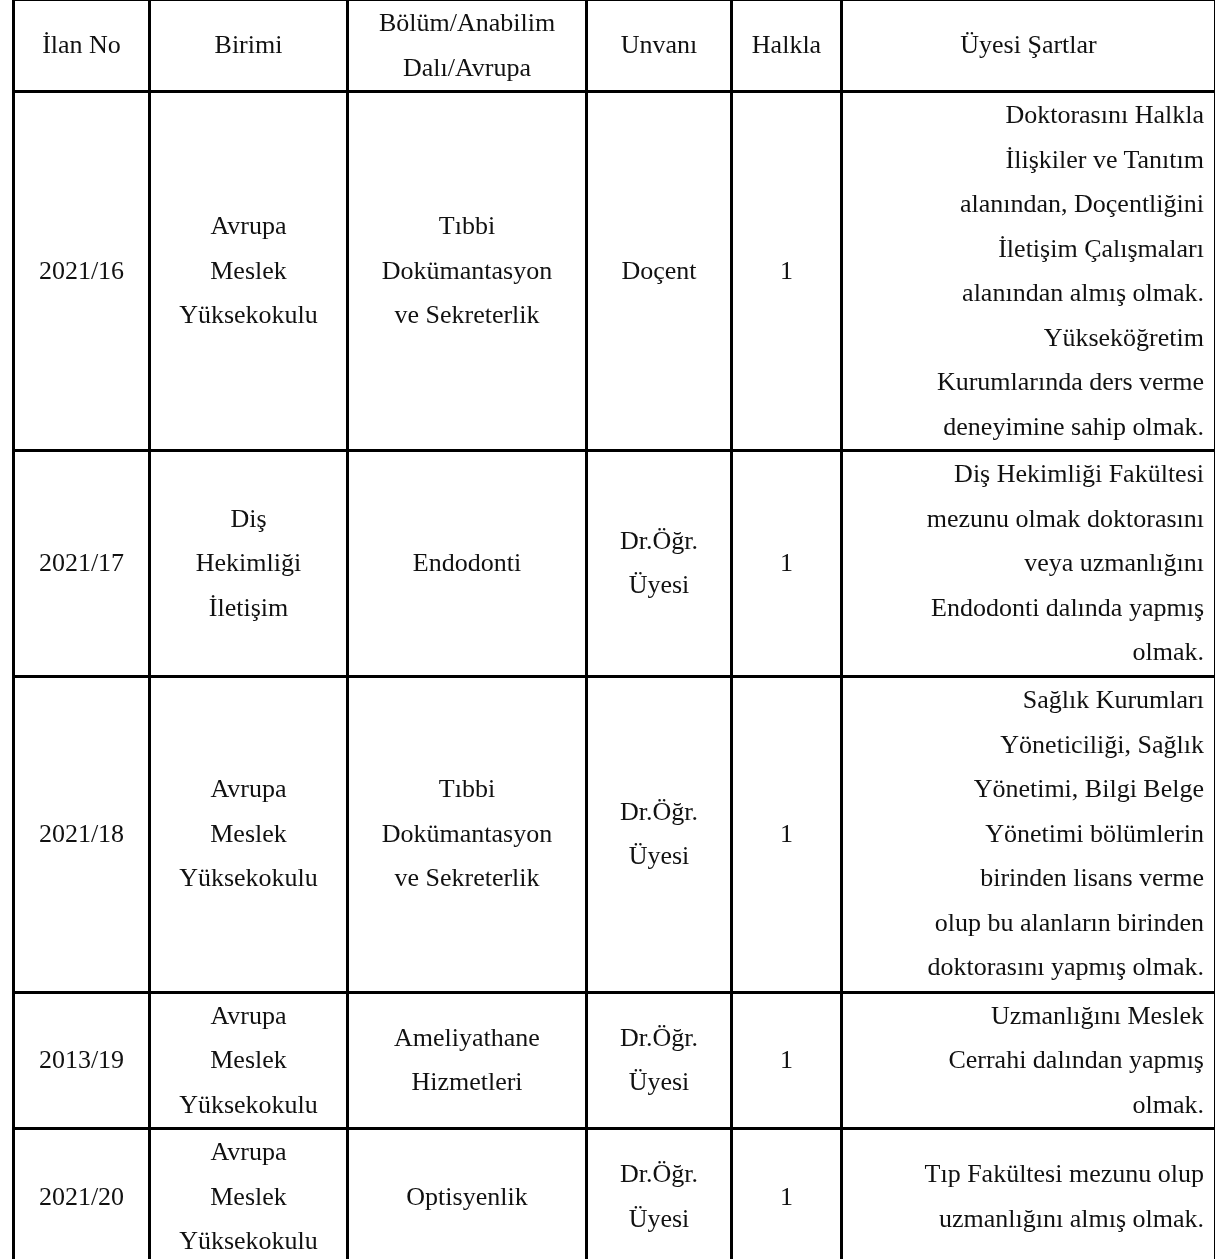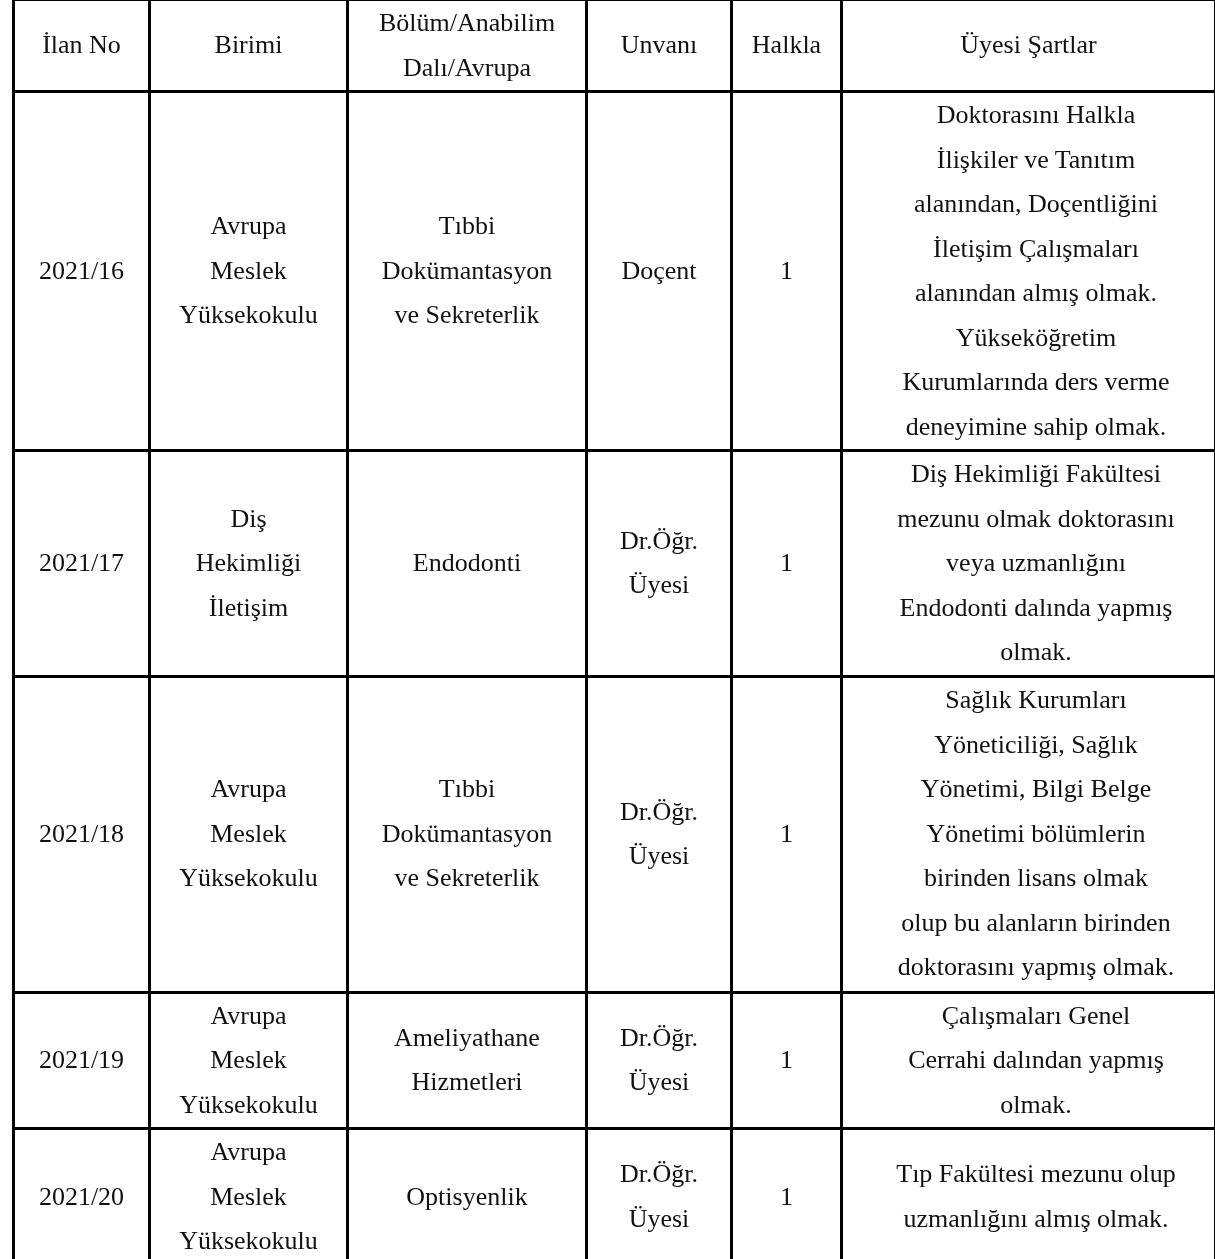--- a/index.html
+++ b/index.html
@@ -26,21 +26,21 @@
     table.announce th, table.announce td {
       border: 3px solid #000000;
       font-size: 26px;
       line-height: 44.5px;
       font-weight: normal;
       text-align: center;
       vertical-align: middle;
       padding: 0 6px;
     }
     table.announce td.special {
-      text-align: center;
+      text-align: right;
       padding: 0 10px 0 25px;
     }
     .hdr-row { height: 92px; }
     .hdr-row th { line-height: 38px; }
     .r1 { height: 356px; }
     .r2 { height: 224px; }
     .r3 { height: 316px; }
     .r4 { height: 135px; }
     .r5 { height: 135px; }
     .line { display: block; }
@@ -139,44 +139,44 @@
       <td>
         <span class="line">Dr.Öğr.</span>
         <span class="line">Üyesi</span>
       </td>
       <td>1</td>
       <td class="special">
         <span class="line">Sağlık Kurumları</span>
         <span class="line">Yöneticiliği, Sağlık</span>
         <span class="line">Yönetimi, Bilgi Belge</span>
         <span class="line">Yönetimi bölümlerin</span>
-        <span class="line">birinden lisans olmak</span>
+        <span class="line">birinden lisans verme</span>
         <span class="line">olup bu alanların birinden</span>
         <span class="line">doktorasını yapmış olmak.</span>
       </td>
     </tr>
 
     <tr class="r4">
-      <td>2021/19</td>
+      <td>2013/19</td>
       <td>
         <span class="line">Avrupa</span>
         <span class="line">Meslek</span>
         <span class="line">Yüksekokulu</span>
       </td>
       <td>
         <span class="line">Ameliyathane</span>
         <span class="line">Hizmetleri</span>
       </td>
       <td>
         <span class="line">Dr.Öğr.</span>
         <span class="line">Üyesi</span>
       </td>
       <td>1</td>
       <td class="special">
-        <span class="line">Çalışmaları Genel</span>
+        <span class="line">Uzmanlığını Meslek</span>
         <span class="line">Cerrahi dalından yapmış</span>
         <span class="line">olmak.</span>
       </td>
     </tr>
 
     <tr class="r5">
       <td>2021/20</td>
       <td>
         <span class="line">Avrupa</span>
         <span class="line">Meslek</span>

